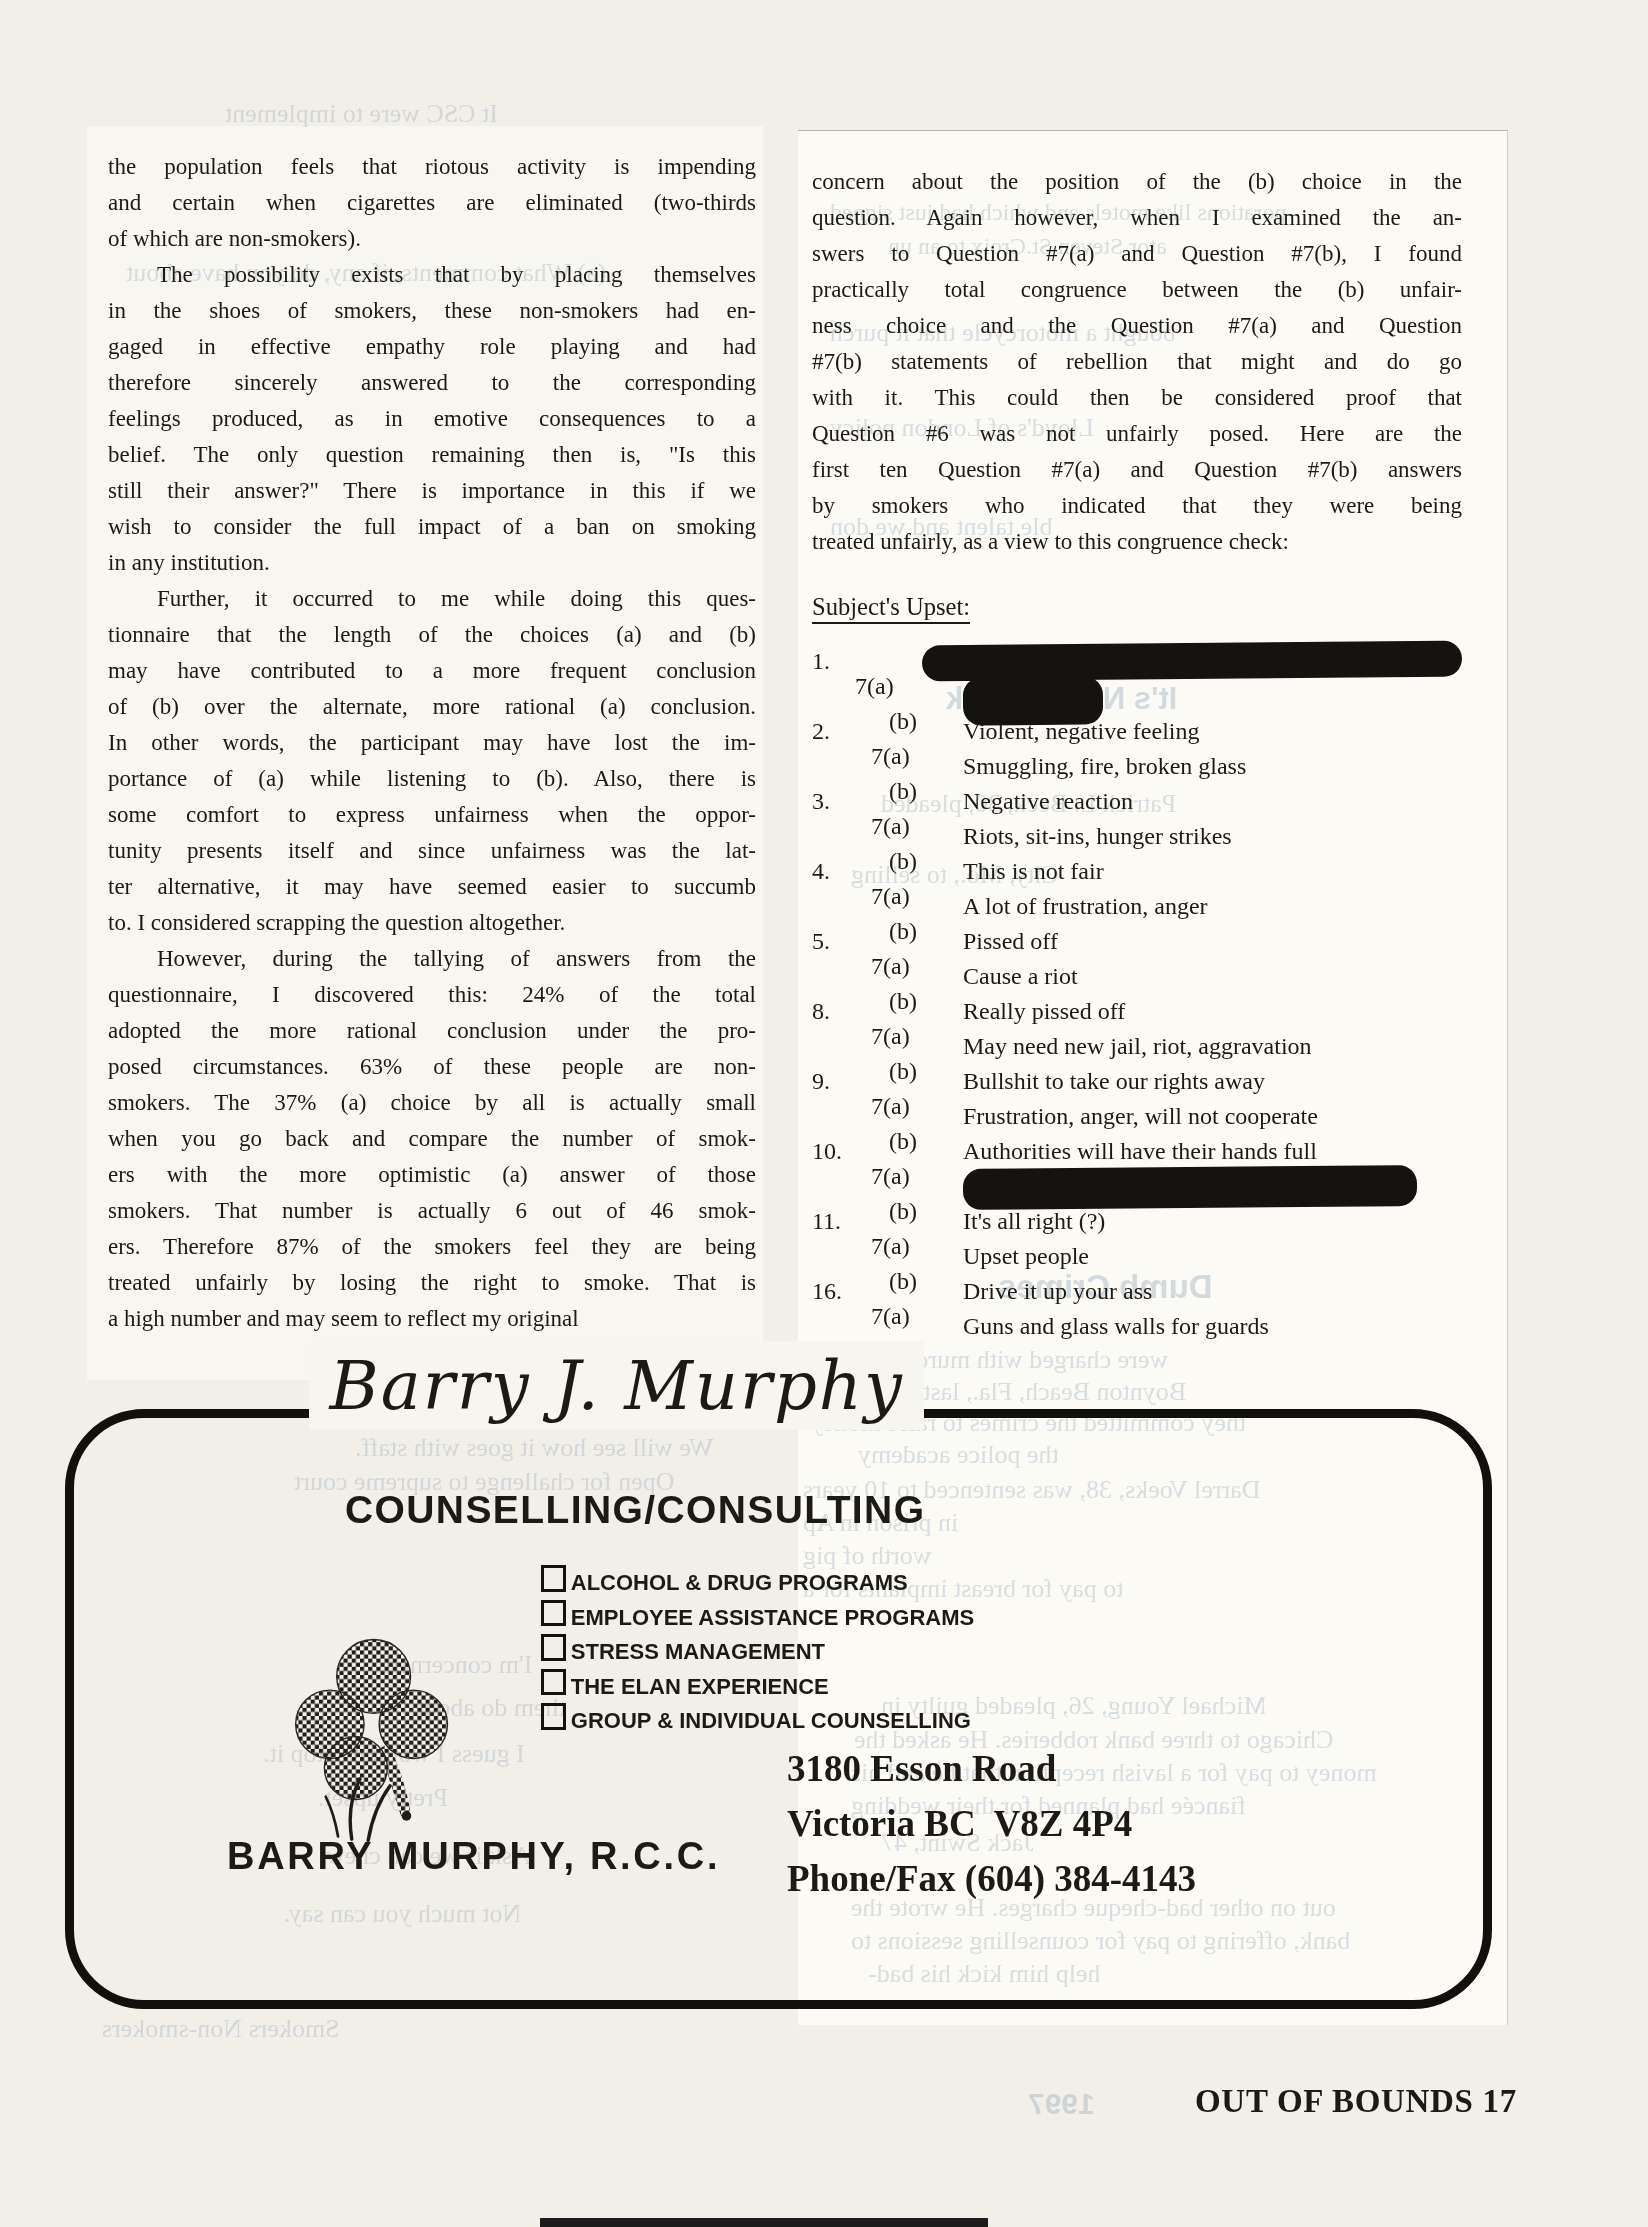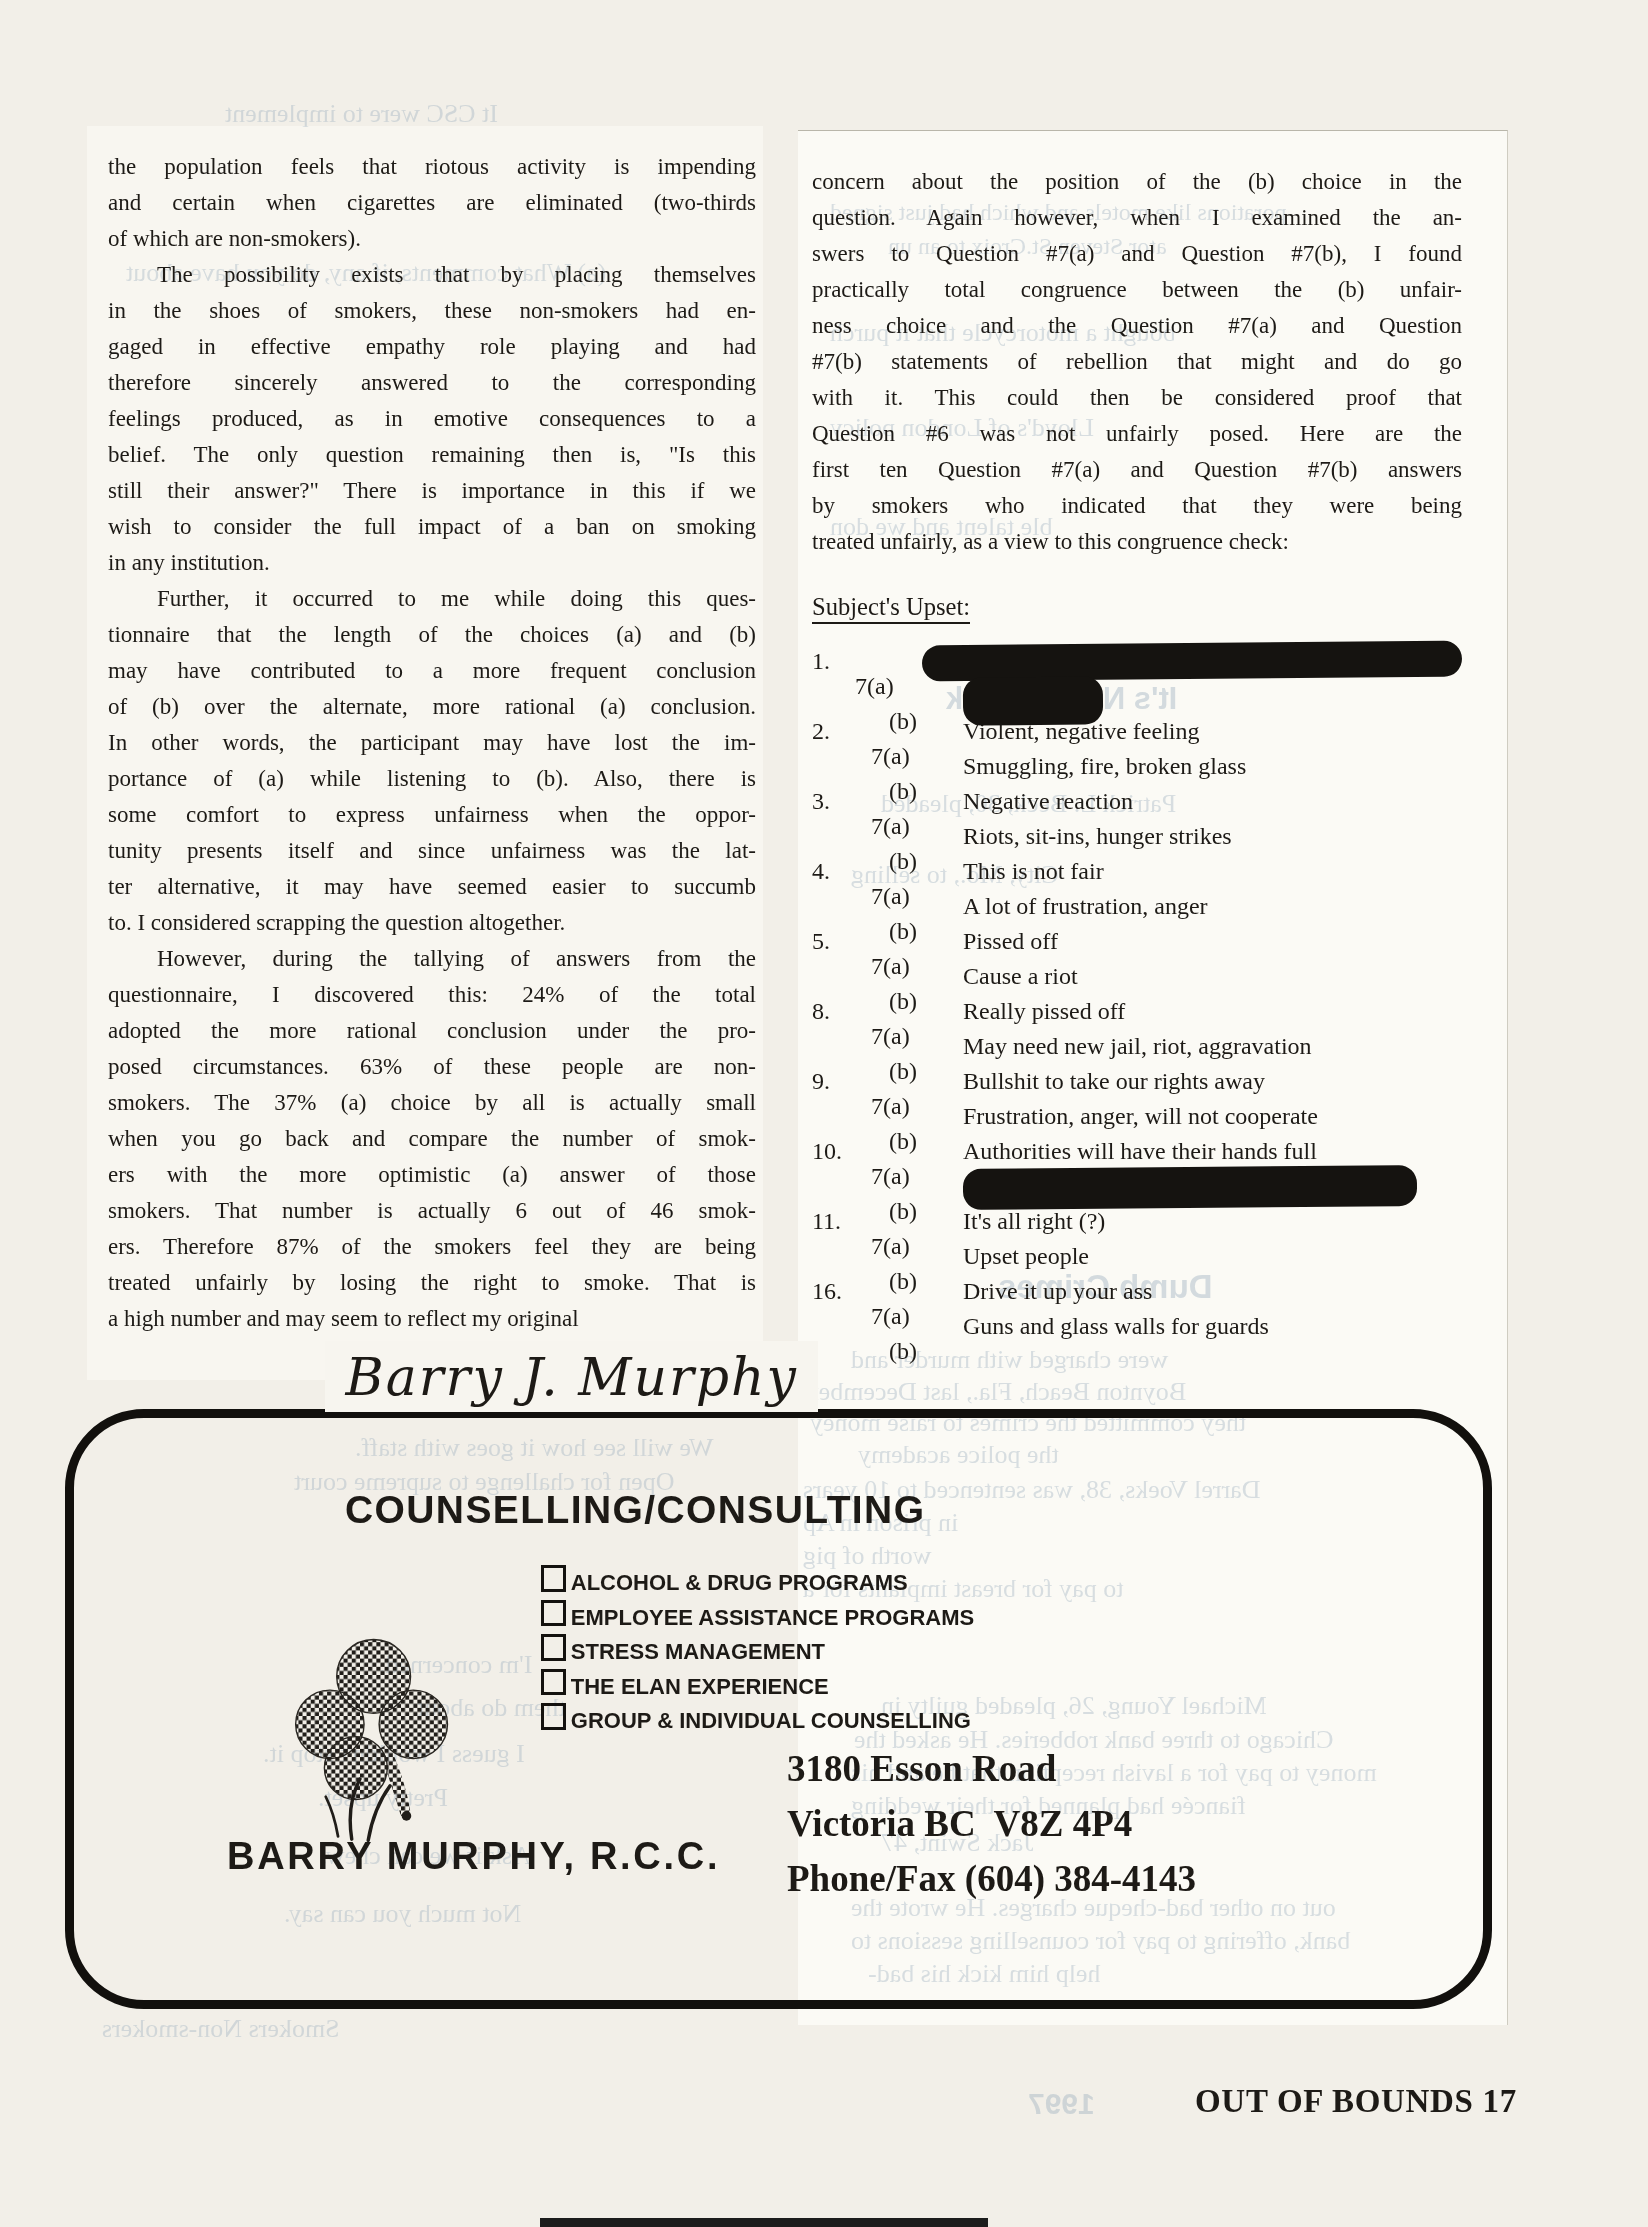--- a/index.html
+++ b/index.html
@@ -28,22 +28,22 @@
   .arow{display:flex;height:35px;line-height:35px;}
   .anum{width:59px;}
   .albl{width:92px;margin-top:25px;}
   .albl.bb{padding-left:18px;box-sizing:border-box;}
   .atxt{flex:1;}
   .redact{display:inline-block;background:#151310;border-radius:18px;
     vertical-align:middle;transform:rotate(-0.5deg);position:relative;top:-2px;}
   
   .ad-box{position:absolute;left:65px;top:1409px;width:1409px;height:582px;z-index:2;
     border:9px solid #12100d;border-radius:79px;}
-  .ad-headline{position:absolute;left:325px;top:1341px;z-index:3;padding:5.5px 20.5px;
-    background:#f7f5ef;font-size:52px;font-style:italic;letter-spacing:2px;
+  .ad-headline{position:absolute;left:309px;top:1341px;z-index:3;padding:5.5px 20.5px;
+    background:#f7f5ef;font-size:67px;font-style:italic;letter-spacing:2px;
     font-family:"DejaVu Serif","Liberation Serif",serif;}
   .ad-sub{position:absolute;left:345px;top:1488px;z-index:3;
     font-family:"Liberation Sans","DejaVu Sans",sans-serif;font-weight:bold;
     font-size:39px;letter-spacing:1.4px;}
   .ad-services{position:absolute;left:541px;top:1565px;z-index:3;
     font-family:"Liberation Sans","DejaVu Sans",sans-serif;font-weight:bold;
     font-size:22px;line-height:34px;}
   .svc .bx{display:inline-block;width:19px;height:20.5px;border:3.4px solid #14120f;
     margin-right:4.8px;vertical-align:-2px;}
   .ad-name{position:absolute;left:227px;top:1835px;z-index:3;

